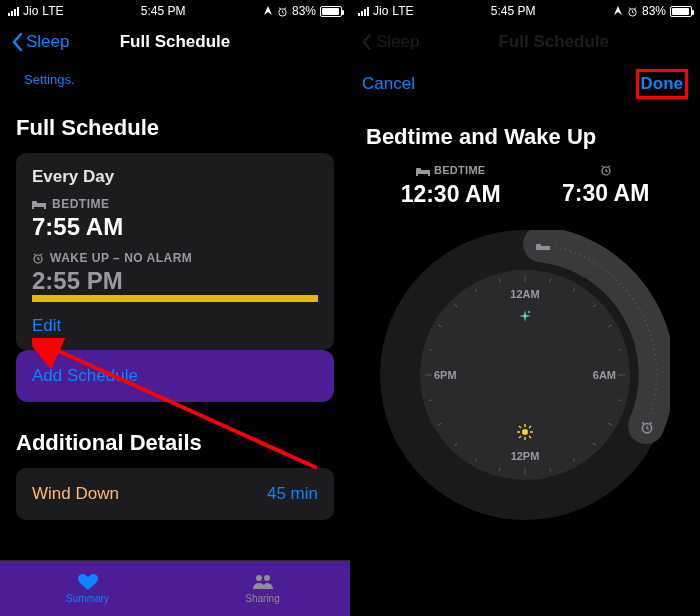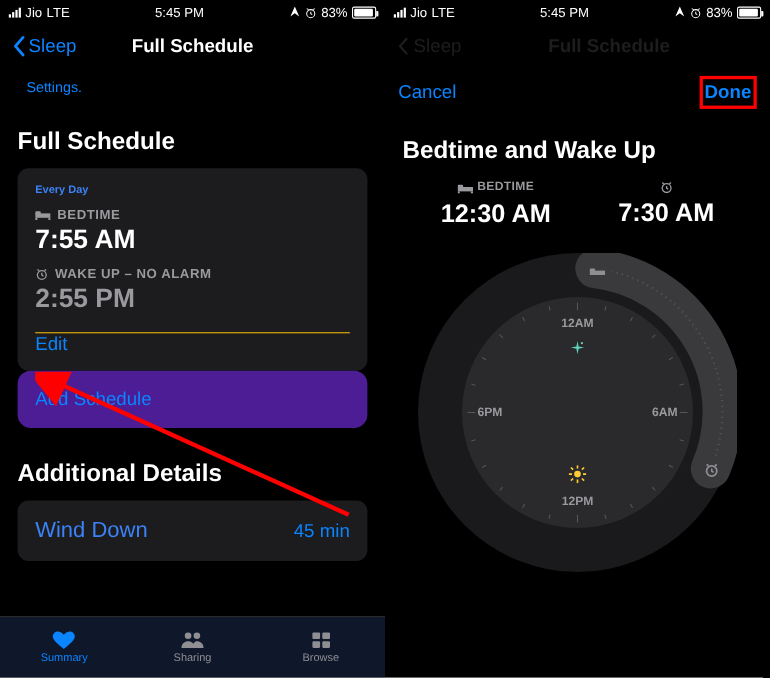--- a/index.html
+++ b/index.html
@@ -30,37 +30,37 @@
   .nav-title { position:absolute; left:0; right:0; text-align:center; color:#fff; font-size:17px; font-weight:600; pointer-events:none; }
   .nav-cancel { color:#0a84ff; font-size:17px; }
   .nav-done-wrap { margin-left:auto; padding:2px; border:3px solid #ff0000; }
   .nav-done { color:#0a84ff; font-size:17px; font-weight:600; }
 
   
   .content { padding: 0 16px; color:#fff; position:relative; }
   .tiny-link { color:#0a84ff; font-size:13px; padding:8px 0 0 8px; }
   .section-title { font-size:22px; font-weight:700; margin:28px 0 12px; color:#fff; }
   .card { background:#1c1c1e; border-radius:10px; padding:14px 16px; }
-  .teal { color:#3b82f6; font-size:10px; font-weight:600; }
+  .teal { color:#e5e5e5; font-size:17px; font-weight:600; }
   .label-row { display:flex; align-items:center; gap:6px; color:#9a9a9e; font-size:12px; font-weight:600; letter-spacing:0.5px; margin-top:10px; }
   .big-time { color:#fff; font-size:24px; font-weight:700; margin-top:2px; }
   .wake-time { color:#9a9a9e; font-size:24px; font-weight:700; margin-top:2px; }
-  .edit-row { margin-top:16px; border-top:1px solid #eab308; }
+  .edit-row { padding-top:14px; border-top:7px solid #eab308; }
   .edit-link { color:#0a84ff; font-size:17px; }
   .add-card { background:#4c1d95; border-radius:12px; padding:16px; }
   .add-link { color:#0a84ff; font-size:17px; }
   .row-card { background:#1c1c1e; border-radius:10px; padding:16px; display:flex; justify-content:space-between; align-items:center; margin-top:10px; }
-  .row-label { color:#3b82f6; font-size:20px; }
+  .row-label { color:#fdba74; font-size:17px; }
   .row-val { color:#0a84ff; font-size:17px; }
 
   
   .arrow-svg { position:absolute; pointer-events:none; }
 
   
-  .tabbar { position:absolute; bottom:0; left:0; right:0; height:56px; background:#0f172a; display:flex; border-top:1px solid #2a2a2c; }
+  .tabbar { position:absolute; bottom:0; left:0; right:0; height:56px; background:#4c1d95; display:flex; border-top:1px solid #2a2a2c; }
   .tab { flex:1; display:flex; flex-direction:column; align-items:center; justify-content:center; gap:2px; font-size:10px; color:#8e8e93; }
   .tab.active { color:#0a84ff; }
   .tab svg { width:24px; height:18px; }
 
   
   .dimmed-nav { height:44px; display:flex; align-items:center; padding:0 12px; color:#3a3a3c; }
   .dimmed-nav .b { display:flex; align-items:center; gap:4px; font-size:17px; opacity:0.5; }
   .dimmed-nav .t { flex:1; text-align:center; font-size:17px; font-weight:600; opacity:0.5; }
   .section-title-r { color:#fff; font-size:22px; font-weight:700; margin:20px 16px 14px; }
   .bt-cols { display:flex; justify-content:space-around; padding:0 20px; }
@@ -192,29 +192,20 @@
       <span>Summary</span>
     </div>
     <div class="tab">
       <svg viewBox="0 0 24 18">
           <circle cx="8" cy="5" r="3" fill="#8e8e93"></circle>
           <circle cx="16" cy="5" r="3" fill="#8e8e93"></circle>
           <path d="M2 16 C2 12 5 10 8 10 C11 10 14 12 14 16 Z" fill="#8e8e93"></path>
           <path d="M12 16 C12 12 14 10 16 10 C19 10 22 12 22 16 Z" fill="#8e8e93"></path>
         </svg>
       <span>Sharing</span>
-    </div>
-    <div class="tab">
-      <svg viewBox="0 0 24 18">
-          <rect x="4" y="2" width="7" height="6" rx="1" fill="#8e8e93"></rect>
-          <rect x="13" y="2" width="7" height="6" rx="1" fill="#8e8e93"></rect>
-          <rect x="4" y="10" width="7" height="6" rx="1" fill="#8e8e93"></rect>
-          <rect x="13" y="10" width="7" height="6" rx="1" fill="#8e8e93"></rect>
-        </svg>
-      <span>Browse</span>
     </div>
   </div>
 </div>
 
 <div class="phone right">
 
   <div class="status-bar">
     <div class="status-left">
       <span class="signal-bars">
           <span></span>

